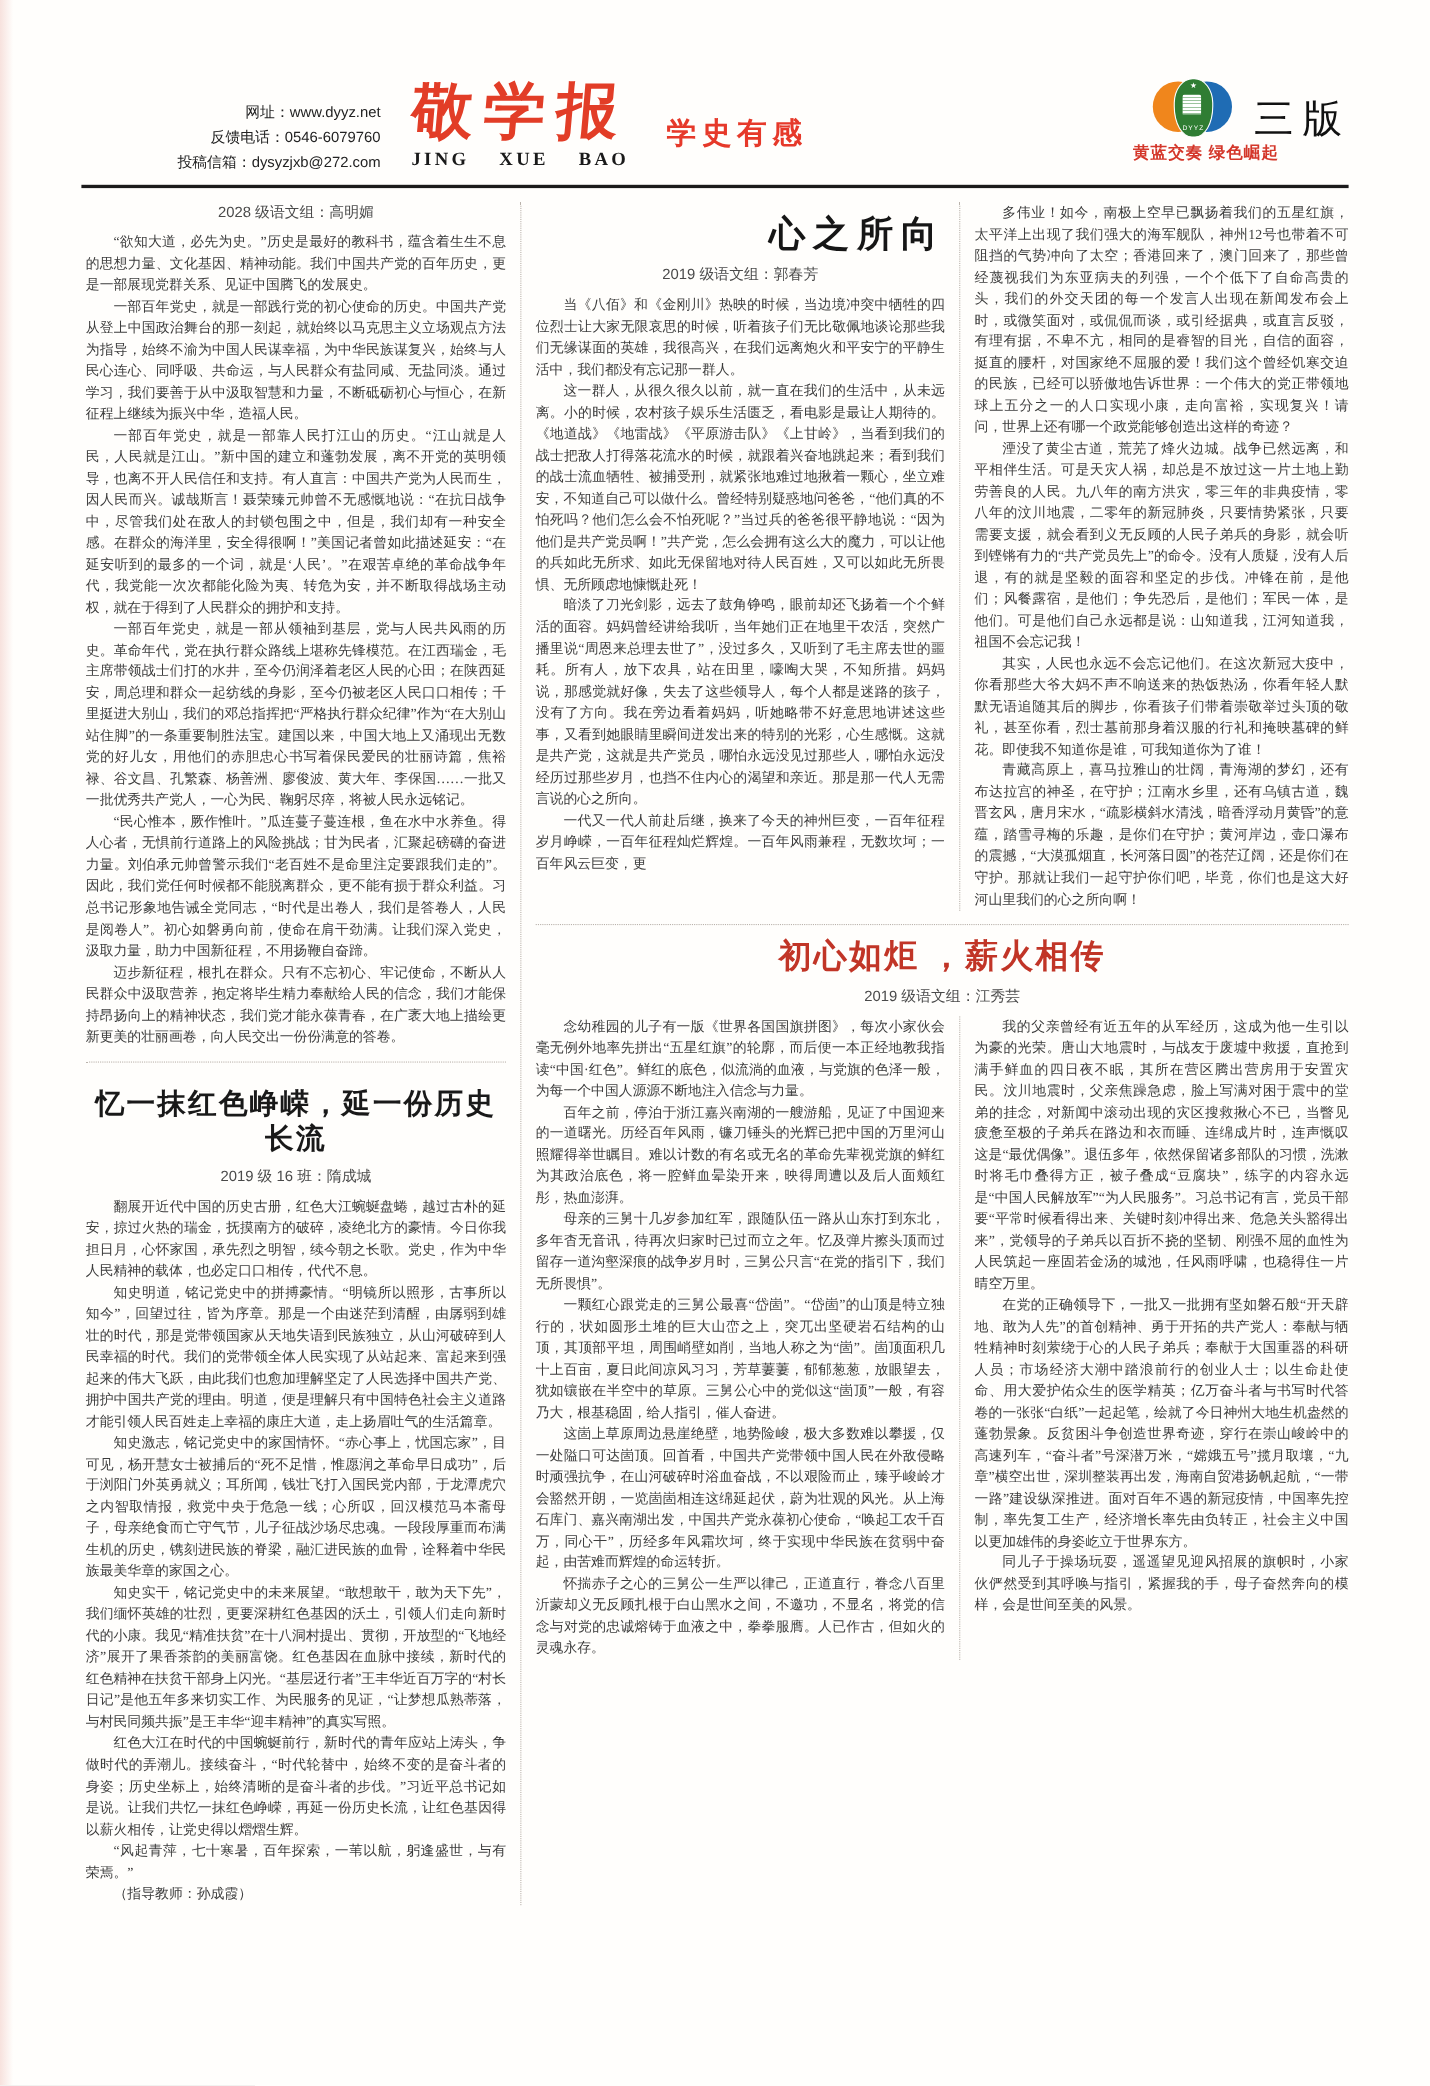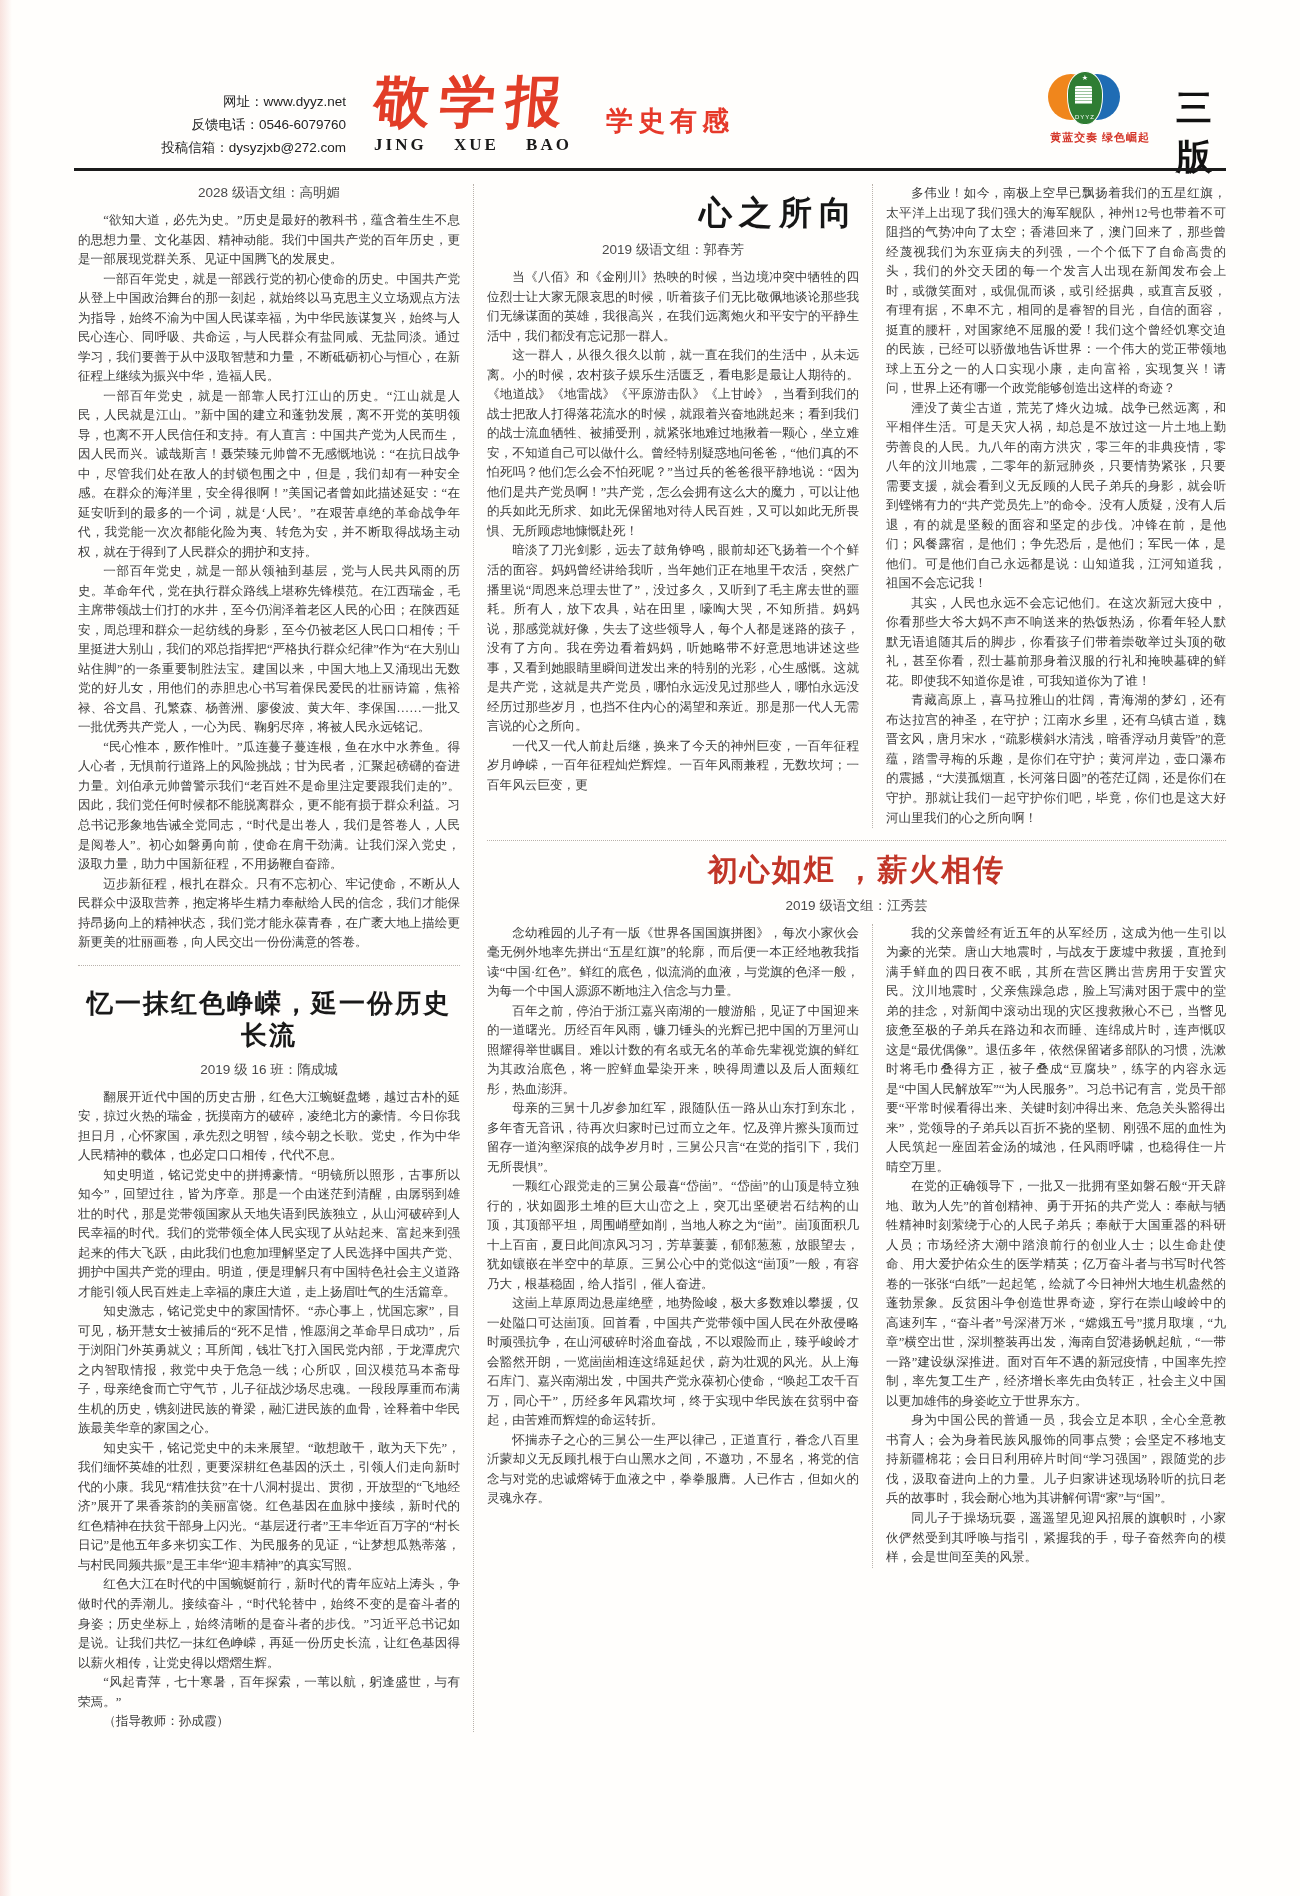--- a/index.html
+++ b/index.html
@@ -21,23 +21,23 @@
   .logo .c1{position:absolute;left:0;top:4px;width:46px;height:46px;border-radius:50%;background:#f0861c;}
   .logo .c2{position:absolute;left:26px;top:4px;width:46px;height:46px;border-radius:50%;background:#1f6cb4;}
   .logo .shield{position:absolute;left:19px;top:1px;width:34px;height:52px;background:#2f7d33;
         border:1.5px solid #fff;border-radius:48% 48% 46% 46% / 42% 42% 52% 52%;}
   .logo .star{position:absolute;left:0;right:0;top:3px;text-align:center;color:#fff;font-size:7px;line-height:7px;}
   .logo .building{position:absolute;left:7px;top:14px;width:17px;height:18px;background:#fff;
         border-radius:2px 2px 0 0;
         background-image:repeating-linear-gradient(to bottom,#fff 0 2px,#9cc49e 2px 3px);}
   .logo .dyyz{position:absolute;left:0;right:0;bottom:4px;text-align:center;color:#fff;font-size:6px;
         font-family:"Liberation Sans",sans-serif;letter-spacing:1px;}
-  .slogan{position:absolute;left:-18px;top:60px;width:120px;text-align:right;font-size:11px;
+  .slogan{position:absolute;left:-18px;top:60px;width:120px;text-align:right;font-size:15px;
         color:#d4372a;white-space:nowrap;letter-spacing:1px;font-weight:bold;}
-  .edition{position:absolute;left:92px;top:14px;font-size:36px;color:#111;letter-spacing:8px;font-weight:bold;margin-left:36px;}
+  .edition{position:absolute;left:92px;top:14px;font-size:36px;color:#111;letter-spacing:8px;font-weight:normal;}
   .rule{position:absolute;left:74px;right:74px;top:168px;height:3px;background:#1b1b1b;}
   
   main{position:absolute;left:78px;top:184px;width:1148px;display:flex;}
   .col1{width:382px;padding-right:13px;}
   .right-region{flex:1;border-left:1px dotted #b9b2ab;padding-left:13px;}
   .split-row{display:flex;}
   .sub-a{width:372px;padding-right:13px;}
   .sub-b{flex:1;border-left:1px dotted #b9b2ab;padding-left:13px;}
   .hdiv{border-top:1px dotted #b9b2ab;margin:12px 0 6px 0;height:0;}
   .article-title{font-weight:bold;text-align:center;letter-spacing:2px;margin:14px 0 8px 0;line-height:1.25;}
@@ -152,21 +152,20 @@
                 <p class="para">母亲的三舅十几岁参加红军，跟随队伍一路从山东打到东北，多年杳无音讯，待再次归家时已过而立之年。忆及弹片擦头顶而过留存一道沟壑深痕的战争岁月时，三舅公只言“在党的指引下，我们无所畏惧”。</p>
                 <p class="para">一颗红心跟党走的三舅公最喜“岱崮”。“岱崮”的山顶是特立独行的，状如圆形土堆的巨大山峦之上，突兀出坚硬岩石结构的山顶，其顶部平坦，周围峭壁如削，当地人称之为“崮”。崮顶面积几十上百亩，夏日此间凉风习习，芳草萋萋，郁郁葱葱，放眼望去，犹如镶嵌在半空中的草原。三舅公心中的党似这“崮顶”一般，有容乃大，根基稳固，给人指引，催人奋进。</p>
                 <p class="para">这崮上草原周边悬崖绝壁，地势险峻，极大多数难以攀援，仅一处隘口可达崮顶。回首看，中国共产党带领中国人民在外敌侵略时顽强抗争，在山河破碎时浴血奋战，不以艰险而止，臻乎峻岭才会豁然开朗，一览崮崮相连这绵延起伏，蔚为壮观的风光。从上海石库门、嘉兴南湖出发，中国共产党永葆初心使命，“唤起工农千百万，同心干”，历经多年风霜坎坷，终于实现中华民族在贫弱中奋起，由苦难而辉煌的命运转折。</p>
                 <p class="para">怀揣赤子之心的三舅公一生严以律己，正道直行，眷念八百里沂蒙却义无反顾扎根于白山黑水之间，不邀功，不显名，将党的信念与对党的忠诚熔铸于血液之中，拳拳服膺。人已作古，但如火的灵魂永存。</p>
               </div>
           </div>
           <div class="sub-b">
             <div>
                 <p class="para">我的父亲曾经有近五年的从军经历，这成为他一生引以为豪的光荣。唐山大地震时，与战友于废墟中救援，直抢到满手鲜血的四日夜不眠，其所在营区腾出营房用于安置灾民。汶川地震时，父亲焦躁急虑，脸上写满对困于震中的堂弟的挂念，对新闻中滚动出现的灾区搜救揪心不已，当瞥见疲惫至极的子弟兵在路边和衣而睡、连绵成片时，连声慨叹这是“最优偶像”。退伍多年，依然保留诸多部队的习惯，洗漱时将毛巾叠得方正，被子叠成“豆腐块”，练字的内容永远是“中国人民解放军”“为人民服务”。习总书记有言，党员干部要“平常时候看得出来、关键时刻冲得出来、危急关头豁得出来”，党领导的子弟兵以百折不挠的坚韧、刚强不屈的血性为人民筑起一座固若金汤的城池，任风雨呼啸，也稳得住一片晴空万里。</p>
                 <p class="para">在党的正确领导下，一批又一批拥有坚如磐石般“开天辟地、敢为人先”的首创精神、勇于开拓的共产党人：奉献与牺牲精神时刻萦绕于心的人民子弟兵；奉献于大国重器的科研人员；市场经济大潮中踏浪前行的创业人士；以生命赴使命、用大爱护佑众生的医学精英；亿万奋斗者与书写时代答卷的一张张“白纸”一起起笔，绘就了今日神州大地生机盎然的蓬勃景象。反贫困斗争创造世界奇迹，穿行在崇山峻岭中的高速列车，“奋斗者”号深潜万米，“嫦娥五号”揽月取壤，“九章”横空出世，深圳整装再出发，海南自贸港扬帆起航，“一带一路”建设纵深推进。面对百年不遇的新冠疫情，中国率先控制，率先复工生产，经济增长率先由负转正，社会主义中国以更加雄伟的身姿屹立于世界东方。</p>
-                <p class="para">身为中国公民的普通一员，我会立足本职，全心全意教书育人；会为身着民族风服饰的同事点赞；会坚定不移地支持新疆棉花；会日日利用碎片时间“学习强国”，跟随党的步伐，汲取奋进向上的力量。儿子归家讲述现场聆听的抗日老兵的故事时，我会耐心地为其讲解何谓“家”与“国”。</p>
                 <p class="para">同儿子于操场玩耍，遥遥望见迎风招展的旗帜时，小家伙俨然受到其呼唤与指引，紧握我的手，母子奋然奔向的模样，会是世间至美的风景。</p>
               </div>
           </div>
         </div>
       </div>
 
     </section>
   </main>
 </div>
 

